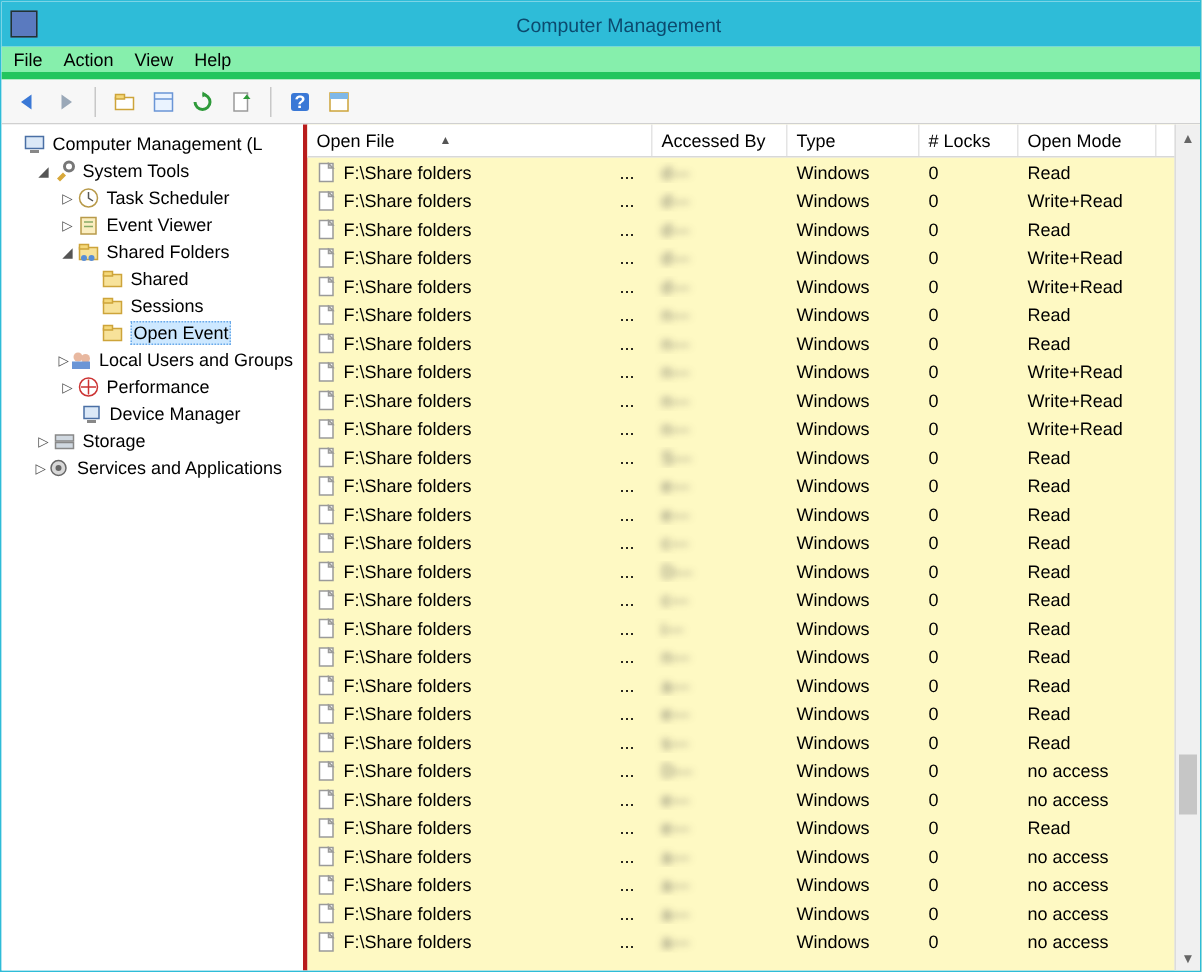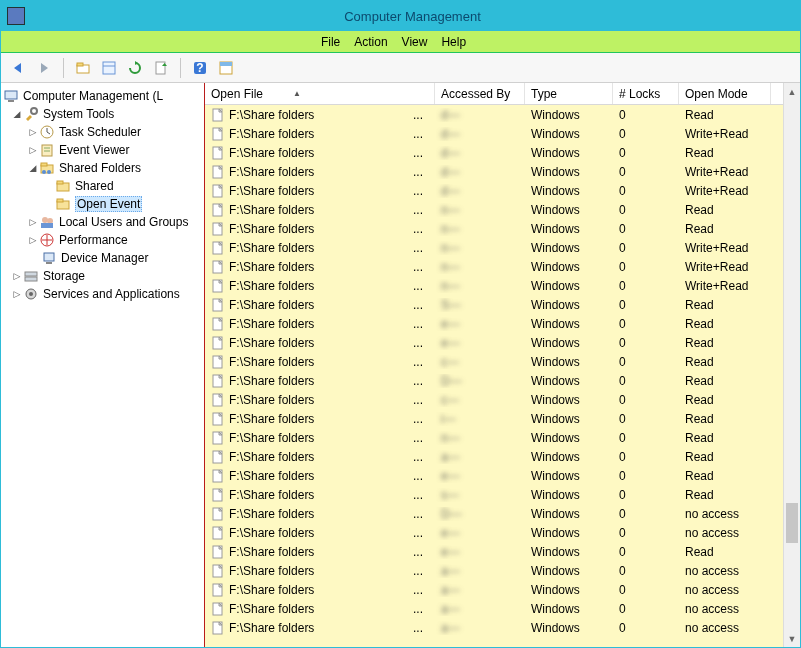--- a/index.html
+++ b/index.html
@@ -1,26 +1,26 @@
 <!DOCTYPE html>
 <html><head>
 <meta charset="utf-8">
 <style>
   * { box-sizing: border-box; margin: 0; padding: 0; font-family: "Segoe UI", Tahoma, sans-serif; font-size: 12px; }
   body { width: 801px; height: 648px; background: #fff; overflow: hidden; border: 1px solid #2ebcd8; }
   .titlebar { height: 30px; background: #2ebcd8; color: #0c4a6e; display: flex; align-items: center; position: relative; }
   .titlebar-title { flex: 1; text-align: center; font-size: 13px; }
   .titlebar-icon { width: 18px; height: 18px; margin-left: 6px; background: #5a7abf; border: 1px solid #233; display:inline-block; }
-  .menubar { height: 22px; background: #bef264; display: flex; align-items: center; padding: 0 8px; border-bottom: 1px solid #22c55e; justify-content: center; }
+  .menubar { height: 22px; background: #86efac; display: flex; align-items: center; padding: 0 8px; border-bottom: 5px solid #22c55e; }
   .menubar span { margin-right: 14px; cursor: default; }
   .toolbar { height: 30px; background: #f7f7f7; border-bottom: 1px solid #d0d0d0; display: flex; align-items: center; padding: 0 6px; gap: 4px; }
   .tbtn { width: 22px; height: 22px; display: flex; align-items: center; justify-content: center; border: 1px solid transparent; }
   .tsep { width: 1px; height: 20px; background: #c8c8c8; margin: 0 4px; }
   .main { display: flex; height: calc(648px - 30px - 22px - 30px - 2px); }
-  .tree { width: 204px; border-right: 1px solid #b91c1c; padding: 4px 2px; overflow: hidden; background:#fff;}
+  .tree { width: 204px; border-right: 3px solid #b91c1c; padding: 4px 14px; overflow: hidden; background:#fff;}
   .tnode { display: flex; align-items: center; height: 18px; white-space: nowrap; cursor: default; }
   .tw { display:inline-block; text-align:center;}
   .twist { width: 12px; font-size: 9px; color:#555; }
   .ticon { width: 16px; height: 16px; margin-right: 4px; display:flex; align-items:center; justify-content:center;}
   .tnode.sel .tlabel { background: #cde8ff; border:1px dotted #6aa9e9; padding:0 1px;}
   .list-wrap { flex: 1; position: relative; background:#fef9c3;}
   .list-head { display: flex; height: 22px; border-bottom: 1px solid #d8d8d8; background: #fff; }
   .colh { border-right: 1px solid #e4e4e4; padding: 3px 6px; font-size:12px; display:flex; align-items:center; }
   .colh.sorted::after{ content:"▲"; font-size:8px; margin-left:30px; color:#555;}
   .rows { overflow: hidden; }
@@ -160,20 +160,29 @@
     </div>
     <div class="tnode" style="padding-left:52px">
       <span class="ticon">
           <svg width="16" height="16">
             <rect x="2" y="5" width="12" height="8" fill="#f7e29a" stroke="#cda43a"></rect>
             <rect x="2" y="3" width="6" height="3" fill="#f5d87a" stroke="#cda43a"></rect>
           </svg>
         </span>
       <span class="tlabel">Shared</span>
     </div>
+    <div class="tnode" style="padding-left:52px">
+      <span class="ticon">
+          <svg width="16" height="16">
+            <rect x="2" y="5" width="12" height="8" fill="#f7e29a" stroke="#cda43a"></rect>
+            <rect x="2" y="3" width="6" height="3" fill="#f5d87a" stroke="#cda43a"></rect>
+          </svg>
+        </span>
+      <span class="tlabel">Sessions</span>
+    </div>
     <div class="tnode sel" style="padding-left:52px">
       <span class="ticon">
           <svg width="16" height="16">
             <rect x="2" y="5" width="12" height="8" fill="#f7e29a" stroke="#cda43a"></rect>
             <rect x="2" y="3" width="6" height="3" fill="#f5d87a" stroke="#cda43a"></rect>
           </svg>
         </span>
       <span class="tlabel">Open Event</span>
     </div>
     <div class="tnode" style="padding-left:24px">

